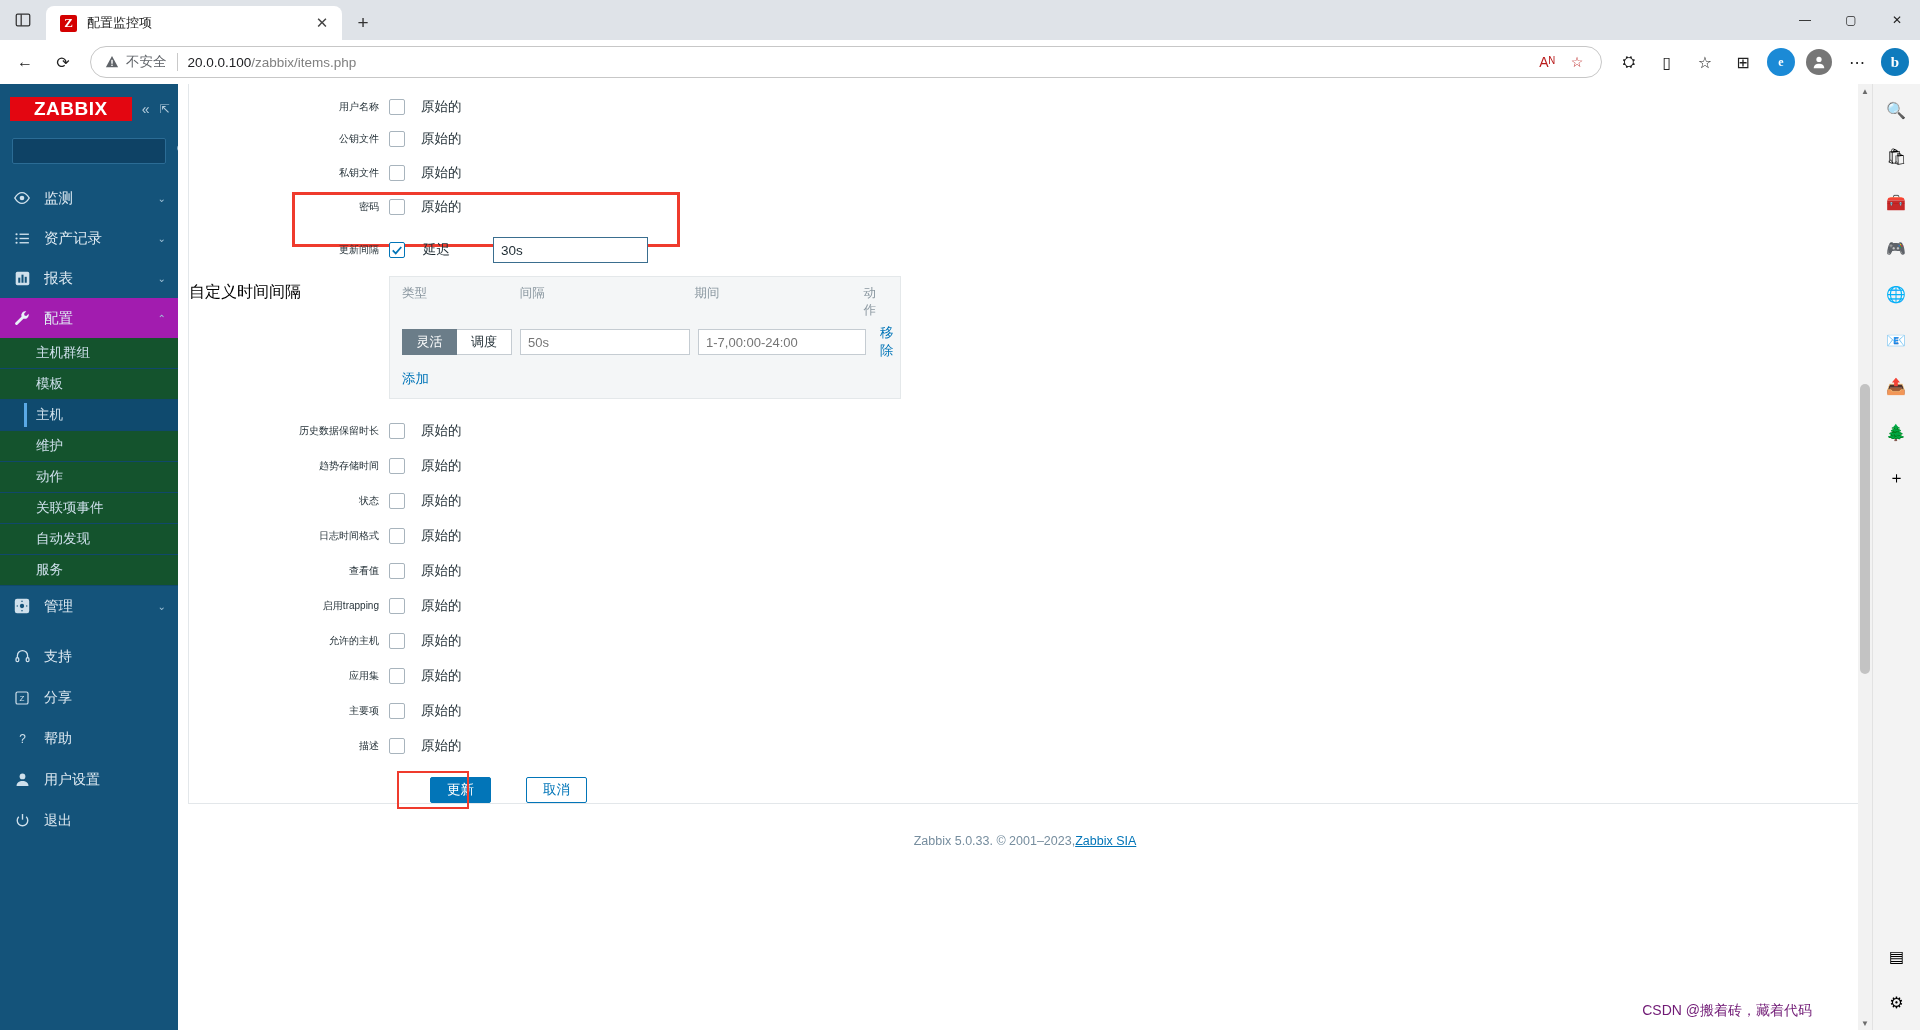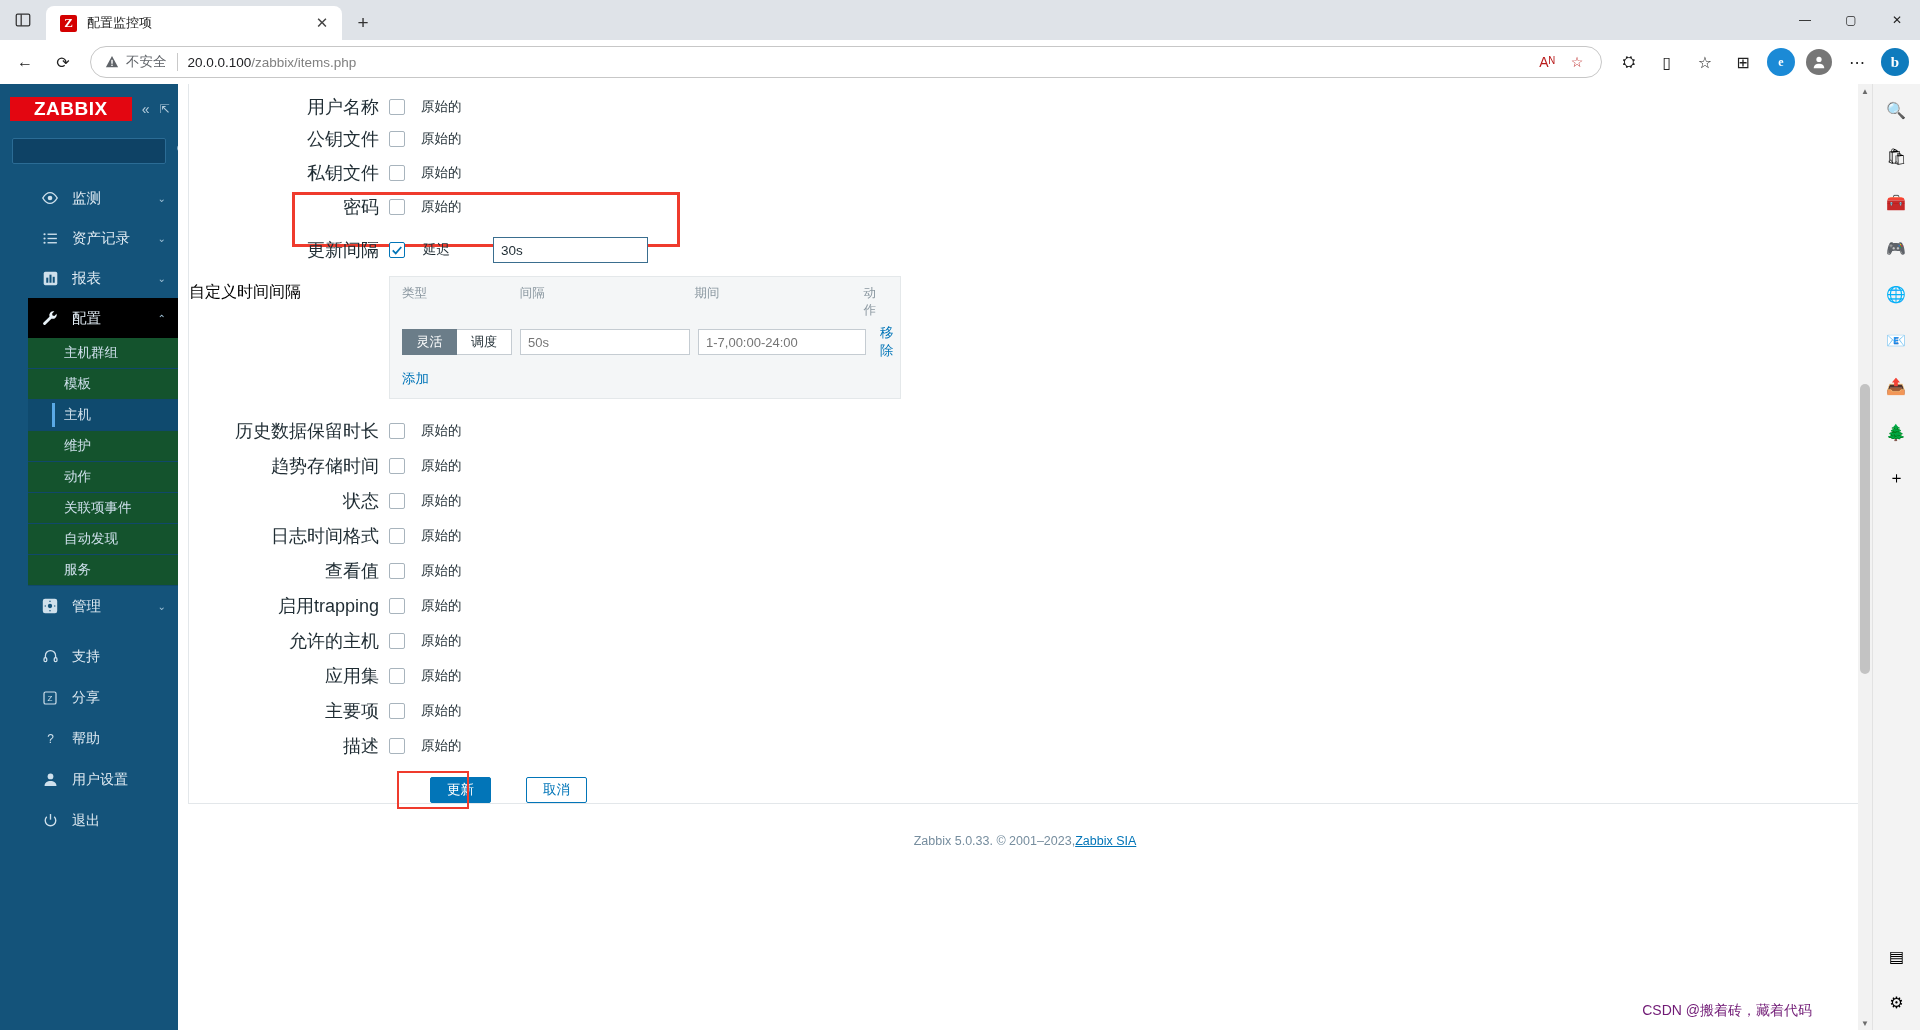--- a/index.html
+++ b/index.html
@@ -71,26 +71,26 @@
   .zbx-logo { background:#e30611; color:#fff; font-weight:bold; font-size:19px; letter-spacing:0.5px;
      padding: 1px 24px; font-family:"Liberation Sans", sans-serif; }
   .zbx-collapse { color:#b6cede; font-size:14px; }
   .zbx-expand { color:#b6cede; font-size:12px; }
   .zbx-search {
     margin: 4px 12px 14px 12px; height: 26px; background:#0e4265; border:1px solid #2b6c95;
     border-radius:2px; display:flex; align-items:center; padding: 0 8px;
   }
   .zbx-search input { background:transparent;border:none;outline:none;color:#fff;font-size:12px;flex:1; }
   .zbx-search .mag { color:#9fc0d6; font-size: 13px; }
-  .zbx-menu { display:flex; flex-direction:column;padding-left:28px; }
+  .zbx-menu { display:flex; flex-direction:column; }
   .zbx-item {
     height: 40px; display:flex; align-items:center; gap: 12px; padding: 0 12px;
     font-size: 14.5px; color:#dfeaf2; position: relative;
   }
-  .zbx-item.active { background:#000000; }
+  .zbx-item.active { background:#a21caf; }
   .zbx-item .ic { width: 20px; display:flex; align-items:center; justify-content:center; color:#cfe0ec; }
   .zbx-item .chev { margin-left:auto; font-size: 10px; color:#9fc0d6; }
   .zbx-sub { background:#14532d; padding-left: 0; }
   .zbx-subitem {
     height: 31px; display:flex; align-items:center; font-size: 13.5px; color:#cfe0ec;
     padding-left: 36px; border-bottom: 1px solid #10486b; position: relative;
   }
   .zbx-subitem.sel { background:#0f4a6e; }
   .zbx-subitem.sel::before {
     content:''; position:absolute; left: 24px; top: 3px; bottom: 3px; width: 3px; background:#5aa9e6;
@@ -102,21 +102,21 @@
   .content-wrap { flex: 1; background:#ffffff; position:relative; overflow:hidden; display:flex; flex-direction:column;}
   .content-scroll { flex:1; position:relative; padding: 0; overflow:hidden; }
   .form-card {
     margin: 0 10px 0 10px; background:#fff; border:1px solid #e3e7ea; border-top:none;
     min-height: 670px; position: relative; padding-top: 8px;
   }
   .row {
     display:flex; align-items:center; min-height: 34px; padding: 0 0 0 0; margin: 0;
   }
   .row .lbl {
-    width: 200px; text-align: right; font-size: 18px; color:#1f2c33; padding-right: 10px;
+    width: 200px; text-align: right; font-size: 10px; color:#1f2c33; padding-right: 10px;
   }
   .cb {
     width: 16px; height: 16px; border: 1px solid #a8b4bd; background:#fff; border-radius:2px;
     display:inline-flex; align-items:center; justify-content:center; flex:0 0 16px;
   }
   .cb.checked { border-color:#0275b8; }
   .cb.checked svg { width: 12px; height:12px; }
   .row .val { font-size: 13.5px; color:#1f2c33; margin-left: 16px; }
 
   

